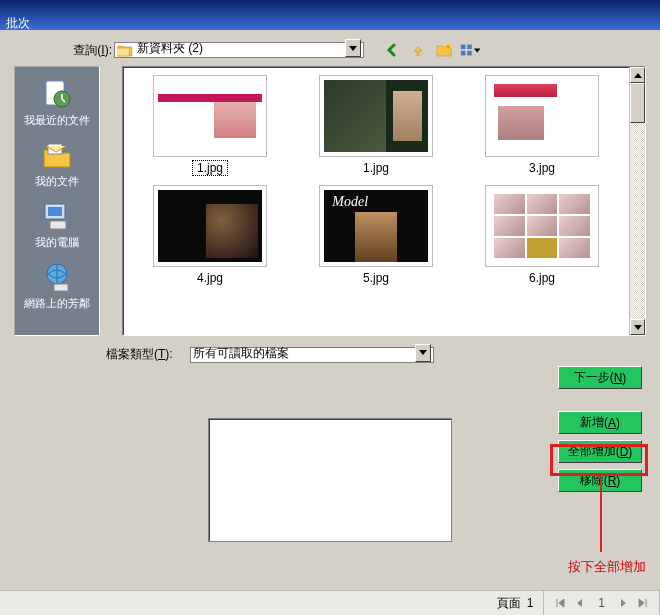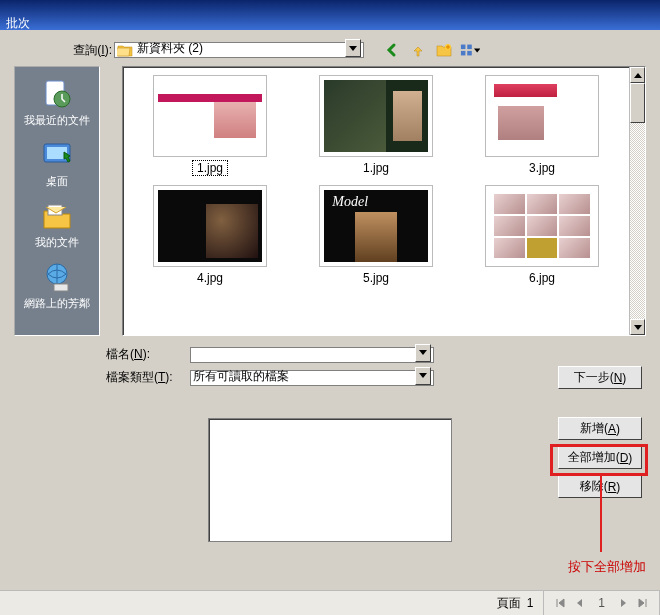--- a/index.html
+++ b/index.html
@@ -32,23 +32,23 @@
 .thumb.selected .thumb-label { outline: 1px dotted #000; padding: 0 4px; }
 .vscroll { width: 16px; background: #dedede; border-left: 1px solid #bbb; display: flex; flex-direction: column; }
 .vscroll .arrow { height: 16px; background: #d4d0c8; border: 1px solid; border-color: #fff #404040 #404040 #fff; display: flex; align-items: center; justify-content: center; }
 .vscroll .track { flex: 1; background: repeating-conic-gradient(#fff 0 25%, #d4d0c8 0 50%) 0/2px 2px; position: relative; }
 .vscroll .thumbbar { position: absolute; left: 0; right: 0; top: 0; height: 40px; background: #d4d0c8; border: 1px solid; border-color: #fff #404040 #404040 #fff; }
 .form-rows { margin-top: 10px; margin-left: 92px; }
 .form-row { display: flex; align-items: center; gap: 4px; margin-bottom: 6px; }
 .form-label { width: 80px; }
 .form-label u { text-decoration: underline; }
 .right-buttons { position: absolute; right: 18px; top: 336px; display: flex; flex-direction: column; gap: 6px; }
-.btn { width: 84px; height: 23px; background: #e5e5e5; border: 1px solid; border-color: #fff #404040 #404040 #fff; display: flex; align-items: center; justify-content: center; cursor: default; }
+.btn { width: 84px; height: 23px; background: #22c55e; border: 1px solid; border-color: #fff #404040 #404040 #fff; display: flex; align-items: center; justify-content: center; cursor: default; }
 .btn u { text-decoration: underline; }
-.btn.sep { margin-top: 22px; }
+.btn.sep { margin-top: 16px; }
 .highlight-box { position: absolute; border: 3px solid #e02020; right: 12px; top: 414px; width: 98px; height: 32px; pointer-events: none; }
 .highlight-line { position: absolute; right: 58px; top: 444px; width: 2px; height: 78px; background: #e02020; pointer-events: none; }
 .annotation { position: absolute; right: 14px; top: 528px; color: #ca0000; font-size: 13px; }
 .filelist-box { position: absolute; left: 208px; top: 388px; width: 244px; height: 124px; background: #fff; border: 1px solid #808080; box-shadow: inset 1px 1px 0 #404040; }
 .checkbox-row { position: absolute; left: 208px; top: 560px; display: flex; align-items: center; gap: 4px; }
 .checkbox { width: 13px; height: 13px; background: #fff; border: 1px solid #808080; box-shadow: inset 1px 1px 0 #404040; }
 .statusbar { position: absolute; left: 0; bottom: 0; width: 660px; height: 25px; background: #eceae5; border-top: 1px solid #bbb; display: flex; align-items: center; }
 .status-seg { padding: 0 10px; border-right: 1px solid #bbb; height: 100%; display: flex; align-items: center; gap: 6px; }
 .nav-btn { width: 14px; height: 14px; display: flex; align-items: center; justify-content: center; color: #888; }
 .folder-svg { fill: #f7c545; stroke: #b8860b; stroke-width: 0.5; }
@@ -131,33 +131,33 @@
             <div class="place">
               <svg width="34" height="34" viewBox="0 0 34 34">
                 <rect x="6" y="4" width="18" height="24" rx="2" fill="#fff" stroke="#6a8ac8"></rect>
                 <circle cx="22" cy="22" r="8" fill="#5a9a5a" stroke="#2a6a2a"></circle>
                 <path d="M22 17 v5 l3 3" stroke="#fff" stroke-width="1.5" fill="none"></path>
               </svg>
               <span class="place-label">我最近的文件</span>
             </div>
             <div class="place">
               <svg width="34" height="34" viewBox="0 0 34 34">
-                <rect x="4" y="6" width="26" height="18" rx="2" fill="#4a8ad8" stroke="#2a5a9a"></rect>
-                <rect x="7" y="9" width="20" height="12" fill="#aaddff"></rect>
-                <path d="M24 14 l6 4 -2 1 2 4 -2 1 -2 -4 -2 1 z" fill="#1a8a1a" stroke="#0a5a0a"></path>
-              </svg>
-              <span class="place-label">桌面</span>
-            </div>
-            <div class="place">
-              <svg width="34" height="34" viewBox="0 0 34 34">
                 <path d="M4 12 h10 l3 3 h13 v14 h-26 z" fill="#f7c545" stroke="#b8860b"></path>
                 <rect x="8" y="6" width="14" height="10" fill="#fff" stroke="#888"></rect>
                 <path d="M6 8 l10 6 l10 -6" fill="#ffe8a0" stroke="#d0a030"></path>
               </svg>
               <span class="place-label">我的文件</span>
+            </div>
+            <div class="place">
+              <svg width="34" height="34" viewBox="0 0 34 34">
+                <rect x="5" y="5" width="20" height="15" rx="1" fill="#cde0f5" stroke="#4a6a9a"></rect>
+                <rect x="8" y="8" width="14" height="9" fill="#4a8ad8"></rect>
+                <rect x="10" y="22" width="16" height="8" rx="1" fill="#e8e8e8" stroke="#888"></rect>
+              </svg>
+              <span class="place-label">我的電腦</span>
             </div>
             <div class="place">
               <svg width="34" height="34" viewBox="0 0 34 34">
                 <circle cx="17" cy="14" r="10" fill="#5aaae5" stroke="#2a6aa5"></circle>
                 <path d="M8 14 q9 -8 18 0 M8 14 q9 8 18 0 M17 4 v20" stroke="#2a6aa5" fill="none"></path>
                 <rect x="14" y="24" width="14" height="7" fill="#e8e8e8" stroke="#888"></rect>
               </svg>
               <span class="place-label">網路上的芳鄰</span>
             </div>
           </div>
@@ -223,31 +223,20 @@
           <div class="arrow">
                 <svg width="8" height="5" viewBox="0 0 8 5">
                   <path d="M0 0 L8 0 L4 5 Z" fill="#000"></path>
                 </svg>
               </div>
         </div>
       </div>
     </div>
 
     <div class="form-rows">
-      <div class="form-row">
-        <span class="form-label"><span>檔名(</span><u>N</u><span>):</span></span>
-        <div class="combo" style="width:244px">
-          <span class="combo-text"></span>
-          <div class="combo-btn">
-                <svg width="8" height="5" viewBox="0 0 8 5">
-                  <path d="M0 0 L8 0 L4 5 Z" fill="#000"></path>
-                </svg>
-              </div>
-        </div>
-      </div>
       <div class="form-row">
         <span class="form-label"><span>檔案類型(</span><u>T</u><span>):</span></span>
         <div class="combo" style="width:244px">
           <span class="combo-text">所有可讀取的檔案</span>
           <div class="combo-btn">
                 <svg width="8" height="5" viewBox="0 0 8 5">
                   <path d="M0 0 L8 0 L4 5 Z" fill="#000"></path>
                 </svg>
               </div>
         </div>

